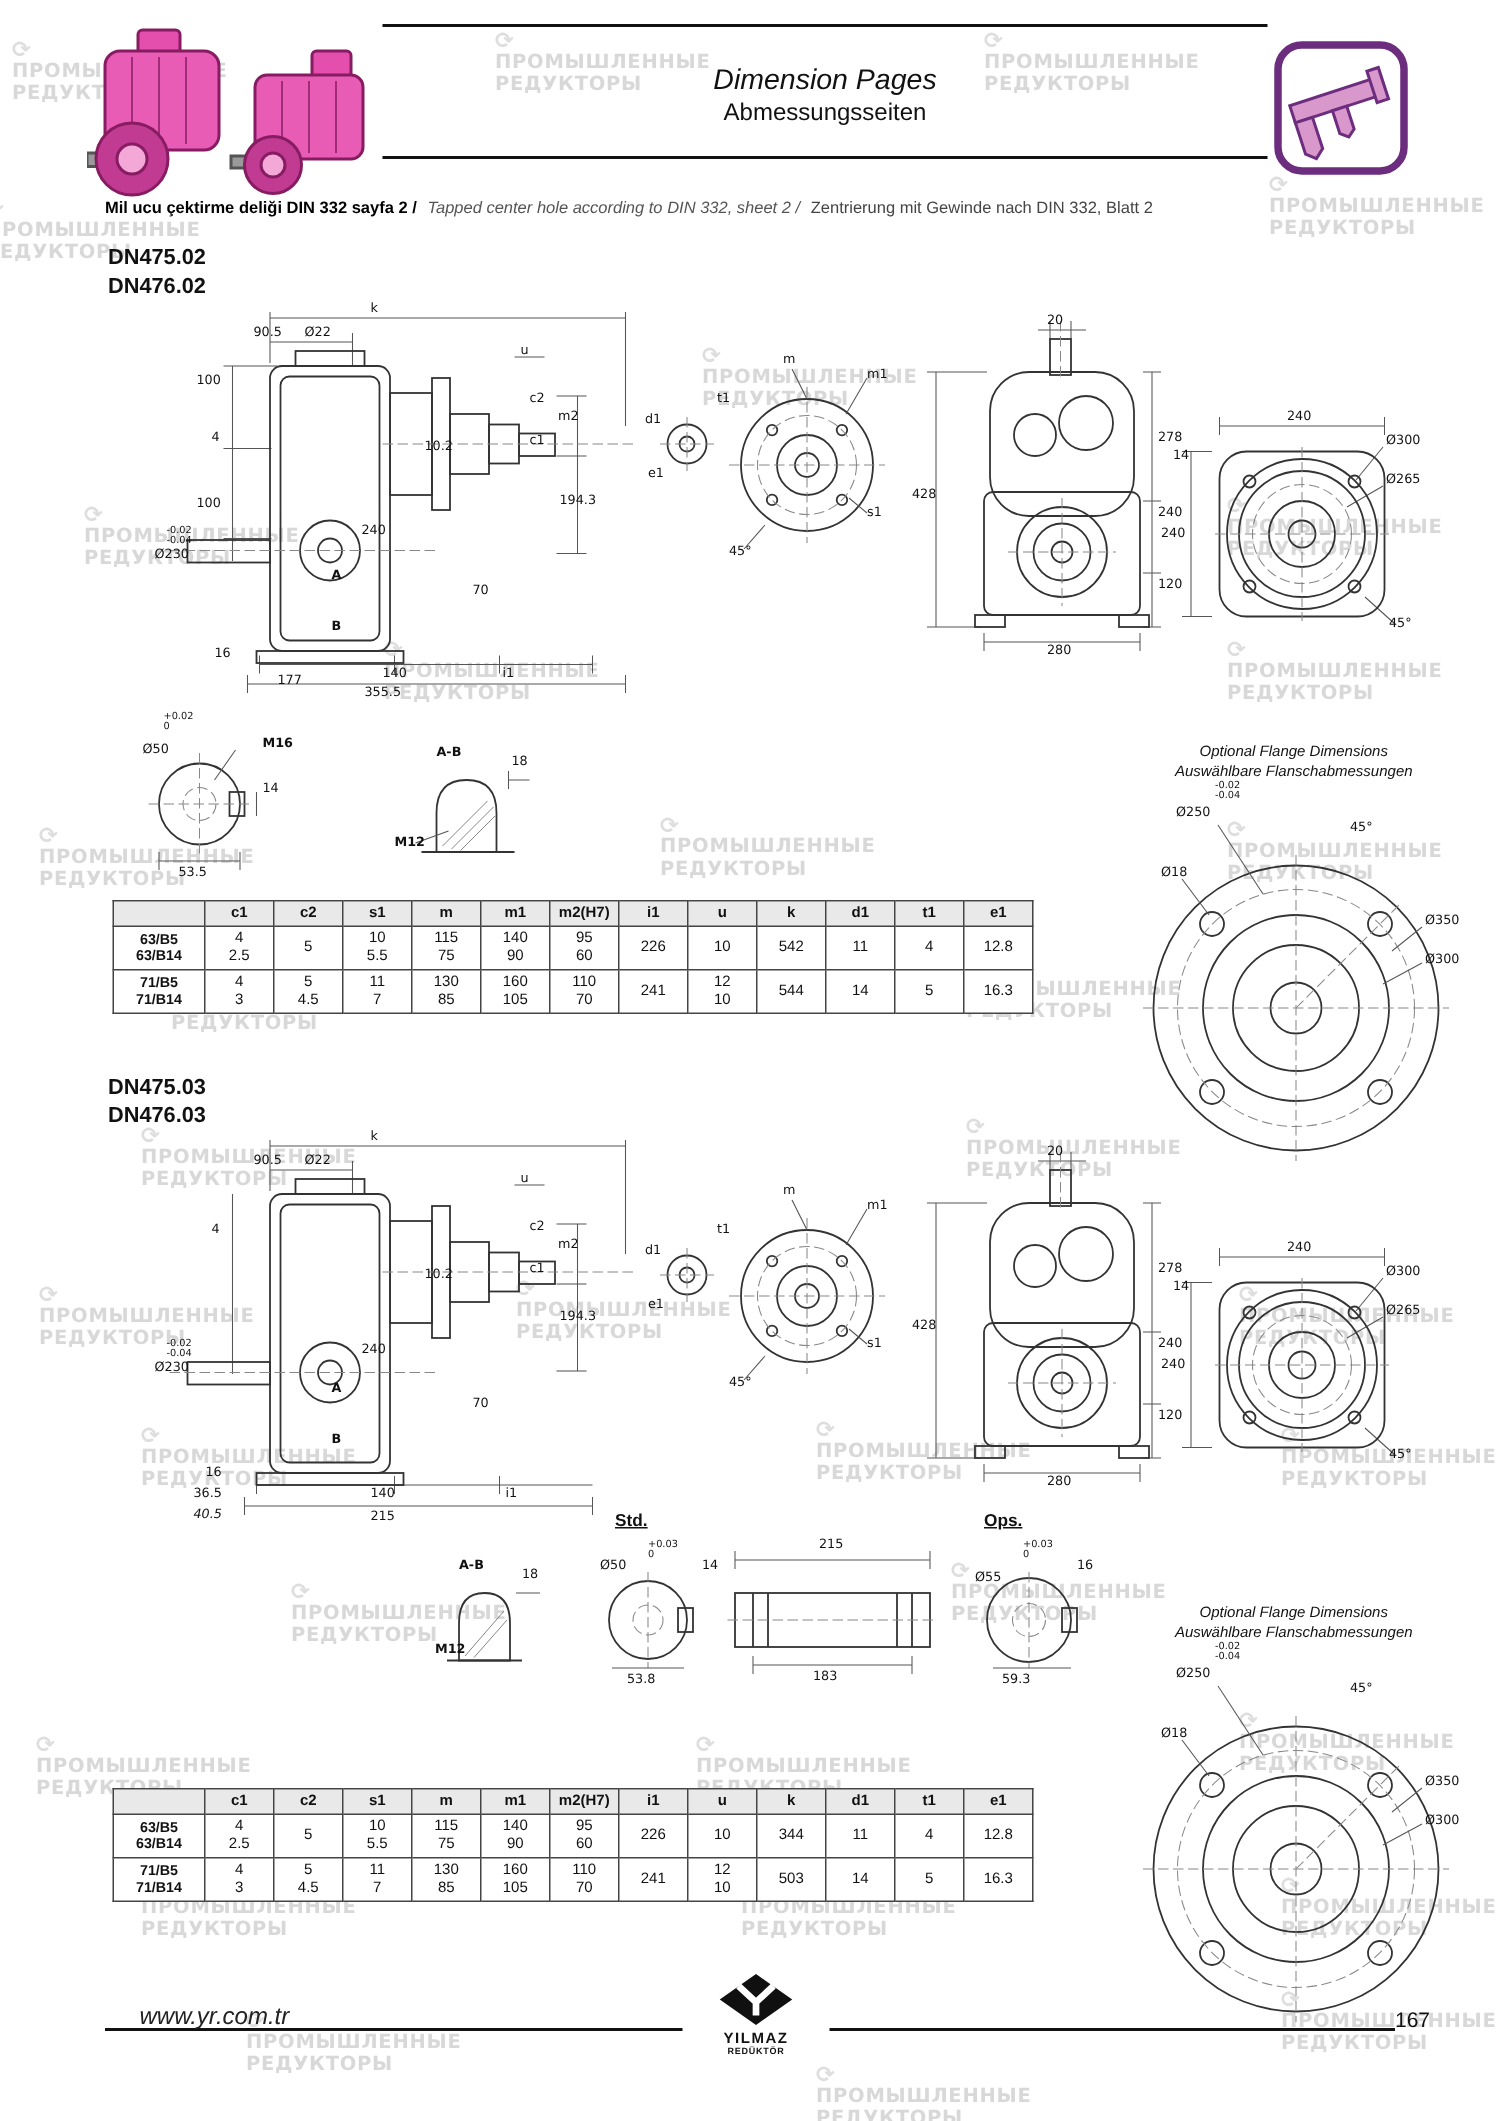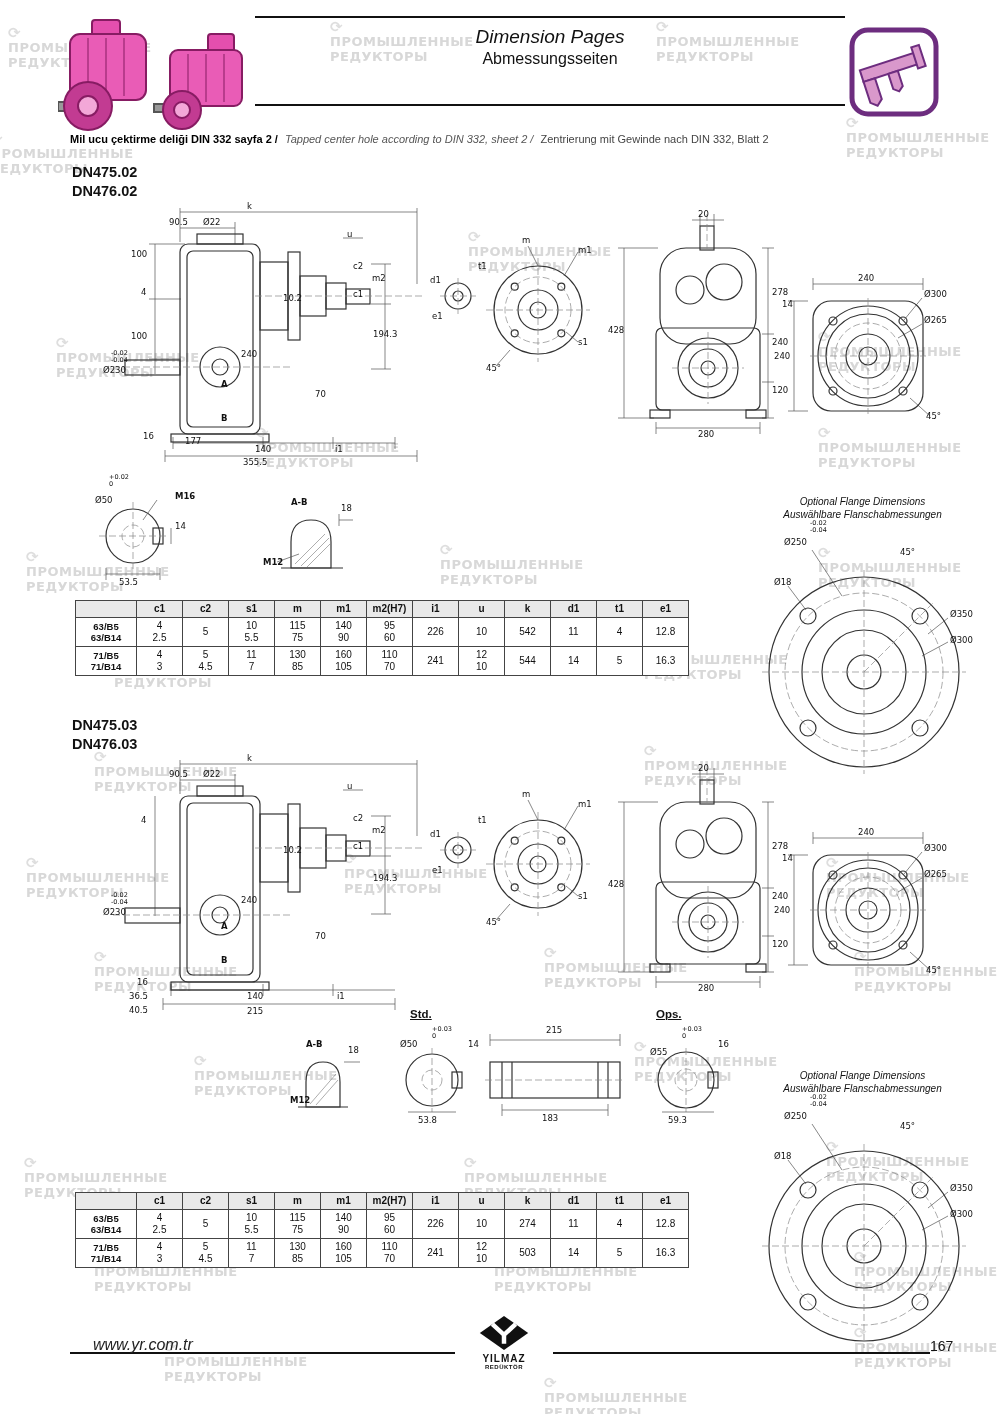--- a/index.html
+++ b/index.html
@@ -8,21 +8,21 @@
   
   #wm-layer{position:absolute;inset:0;z-index:0;}
   .wm{position:absolute;color:#d8d8d8;font-weight:bold;font-size:13px;line-height:1.12;
       letter-spacing:.5px;white-space:nowrap;font-family:"DejaVu Sans",sans-serif;}
   .wmi{display:block;font-size:15px;line-height:1;color:#dedede;}
   .fg{position:absolute;z-index:1;}
   
   .title-block{left:255px;top:16px;width:590px;border-top:2px solid #111;border-bottom:2px solid #111;
                text-align:center;padding:6px 0 6px 0;height:90px;box-sizing:border-box;background:transparent;}
   .t-tr{font-size:21px;font-weight:bold;}
-  .t-en{font-size:19px;font-style:italic;margin-top:2px;}
+  .t-en{font-size:19px;font-style:italic;margin-top:19px;}
   .t-de{font-size:16px;margin-top:2px;}
   .subtitle{left:70px;top:133px;width:880px;font-size:11px;white-space:nowrap;}
   .sub-tr{font-weight:bold;color:#000;}
   .sub-en{font-style:italic;color:#555;margin-left:4px;}
   .sub-de{color:#444;margin-left:4px;margin-top:38px;}
   .models{font-size:14.5px;font-weight:bold;line-height:1.3;}
   
   .draw{position:absolute;z-index:1;}
   .draw svg{position:absolute;left:0;top:0;}
   .geo *{stroke:#333;stroke-width:1.2;fill:none;}
@@ -337,21 +337,21 @@
       <span class="dim" style="left: 288px; top: 126px;">194.3</span>
       <span class="dim" style="left: 46px; top: 128px;">100</span>
       <span class="dim t7" style="left: 26px; top: 146px;">-0.02
 -0.04</span>
       <span class="dim" style="left: 18px; top: 162px;">Ø230</span>
       <span class="dim" style="left: 156px; top: 146px;">240</span>
       <span class="dim" style="left: 230px; top: 186px;">70</span>
       <span class="dim bd" style="left: 136px; top: 176px;">A</span>
       <span class="dim bd" style="left: 136px; top: 210px;">B</span>
       <span class="dim" style="left: 58px; top: 228px;">16</span>
-      <span class="dim" style="left: 100px; top: 233px;">177</span>
+      <span class="dim" style="left: 100px; top: 246px;">177</span>
       <span class="dim" style="left: 170px; top: 241px;">140</span>
       <span class="dim" style="left: 250px; top: 241px;">i1</span>
       <span class="dim" style="left: 158px; top: 254px;">355.5</span>
     </div>
 
   <div class="draw" style="left:430px;top:238px;width:180px;height:150px;">
     <svg width="180" height="150" viewBox="0 0 180 150">
       <g class="geo">
         <circle cx="28" cy="58" r="13"></circle>
           <circle cx="28" cy="58" r="5"></circle>
@@ -656,21 +656,21 @@
       <span class="dim" style="left: 288px; top: 118px;">194.3</span>
       <span class="dim t7" style="left: 26px; top: 136px;">-0.02
 -0.04</span>
       <span class="dim" style="left: 18px; top: 152px;">Ø230</span>
       <span class="dim" style="left: 156px; top: 140px;">240</span>
       <span class="dim" style="left: 230px; top: 176px;">70</span>
       <span class="dim bd" style="left: 136px; top: 166px;">A</span>
       <span class="dim bd" style="left: 136px; top: 200px;">B</span>
       <span class="dim" style="left: 52px; top: 222px;">16</span>
       <span class="dim" style="left: 44px; top: 236px;">36.5</span>
-      <span class="dim" style="left: 44px; top: 250px;">40.5</span>
+      <span class="dim" style="left: 44px; top: 250px; font-style: italic;">40.5</span>
       <span class="dim" style="left: 162px; top: 236px;">140</span>
       <span class="dim" style="left: 162px; top: 251px;">215</span>
       <span class="dim" style="left: 252px; top: 236px;">i1</span>
     </div>
 
   <div class="draw" style="left:430px;top:792px;width:180px;height:150px;">
     <svg width="180" height="150" viewBox="0 0 180 150">
       <g class="geo">
         <circle cx="28" cy="58" r="13"></circle>
           <circle cx="28" cy="58" r="5"></circle>
@@ -903,21 +903,21 @@
           <tr>
             <th class="rl">63/B5<br>63/B14</th>
             <td>4<br>2.5</td>
             <td>5</td>
             <td>10<br>5.5</td>
             <td>115<br>75</td>
             <td>140<br>90</td>
             <td>95<br>60</td>
             <td>226</td>
             <td>10</td>
-            <td>274</td>
+            <td>344</td>
             <td>11</td>
             <td>4</td>
             <td>12.8</td>
           </tr>
           <tr>
             <th class="rl">71/B5<br>71/B14</th>
             <td>4<br>3</td>
             <td>5<br>4.5</td>
             <td>11<br>7</td>
             <td>130<br>85</td>

